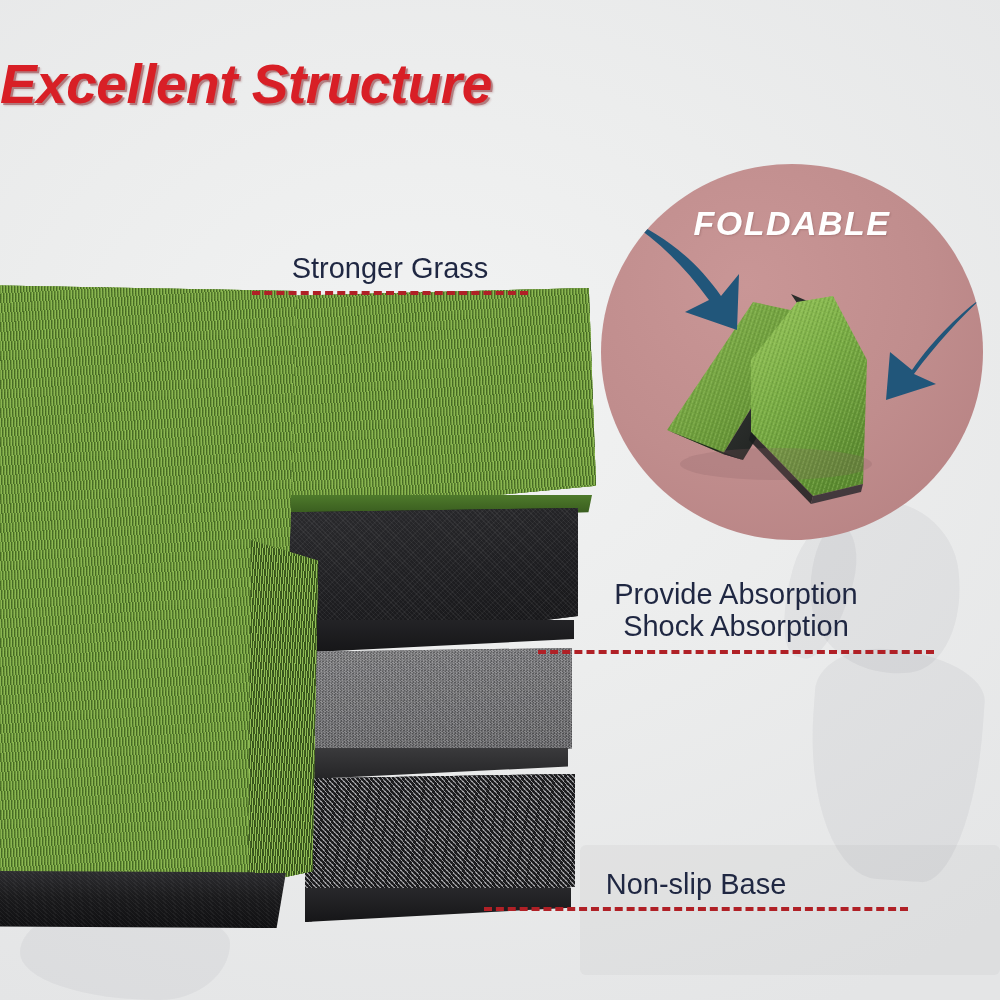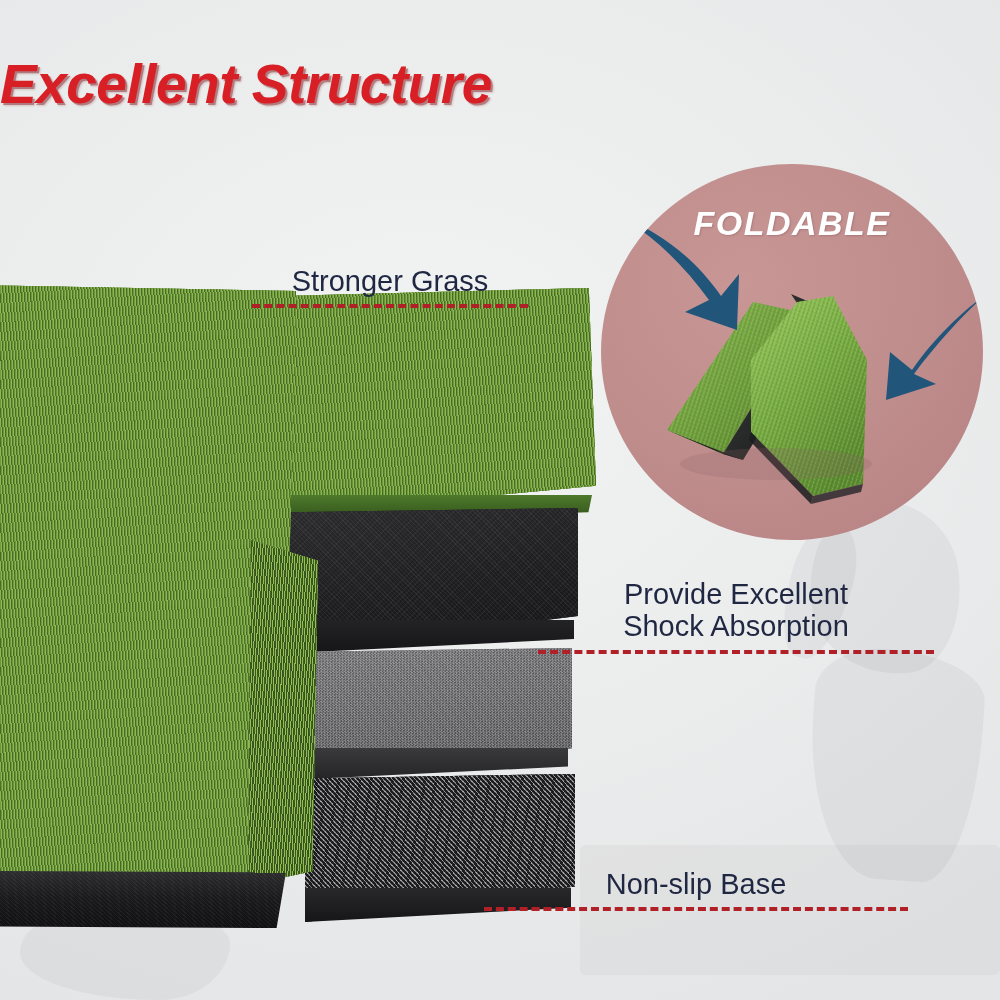--- a/index.html
+++ b/index.html
@@ -201,21 +201,21 @@
     line-height: 1.12;
     white-space: nowrap;
     text-align: center;
   }
   .callout .cline {
     margin-top: 7px;
     height: 0;
     border-top: 4px dashed #B02026;
   }
 
-  #callout-grass        { left: 252px; top: 252px;  width: 276px; margin-top: 13px; }
+  #callout-grass        { left: 252px; top: 252px;  width: 276px; }
   #callout-grass .ctext { text-align: center; }
 
   #callout-shock        { left: 538px; top: 578px;  width: 396px; }
   #callout-rubber       { left: 530px; top: 748px;  width: 404px; }
   #callout-base         { left: 484px; top: 868px;  width: 424px; }
 
   
   #foldable-badge {
     position: absolute;
     left: 601px; top: 164px;
@@ -277,21 +277,21 @@
     <div id="front-fringe"></div>
     <div id="front-base-edge"></div>
   </div>
 
   <div class="callout" id="callout-grass">
     <div class="ctext">Stronger Grass</div>
     <div class="cline"></div>
   </div>
 
   <div class="callout" id="callout-shock">
-    <div class="ctext">Provide Excellent</div>
+    <div class="ctext">Provide Absorption</div>
     <div class="ctext">Shock Absorption</div>
     <div class="cline"></div>
   </div>
 
 
   <div class="callout" id="callout-base">
     <div class="ctext">Non-slip Base</div>
     <div class="cline"></div>
   </div>
 

